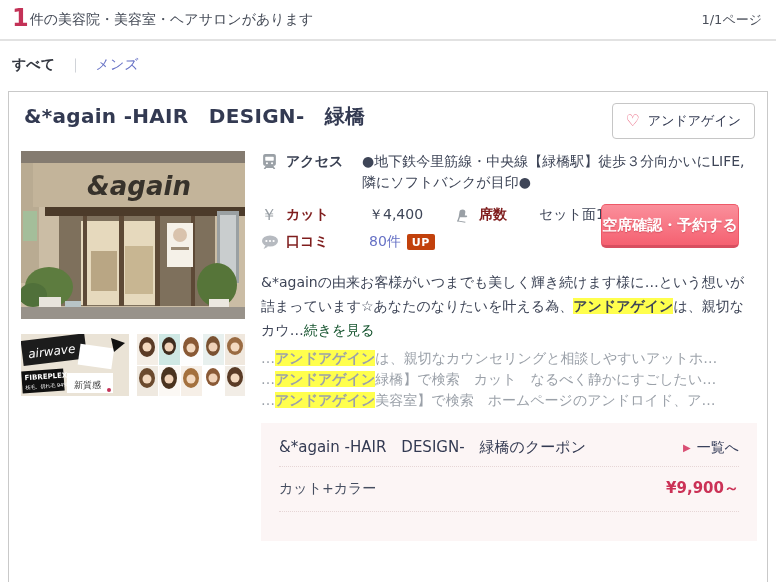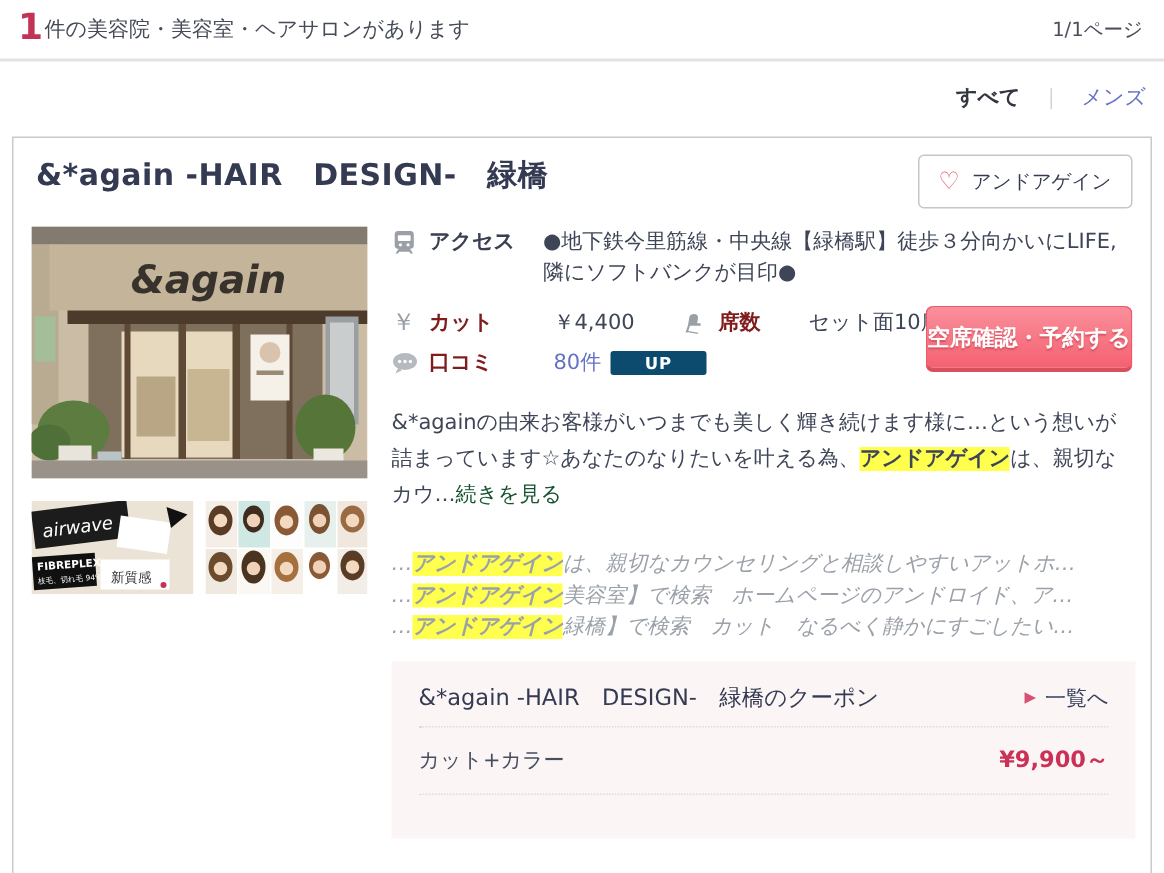--- a/index.html
+++ b/index.html
@@ -8,21 +8,21 @@
 
   
   .results-header { display:flex; justify-content:space-between; align-items:flex-end;
     padding:4px 14px 7px 12px; border-bottom:2px solid #e2e2e2; }
   .count-line { font-size:14px; color:#444a56; }
   .count-num { font-size:24px; font-weight:bold; color:#c33257; margin-right:1px;
     display:inline-block; vertical-align:-2px; }
   .pagination { font-size:13px; color:#4a4f5a; padding-bottom:3px;text-align:center; }
 
   
-  .filter-tabs { padding:15px 12px 17px; font-size:14px;text-align:right; }
+  .filter-tabs { padding:15px 12px 17px; font-size:14px; }
   .tab-all { font-weight:bold; color:#32363f; cursor:pointer; }
   .tab-sep { color:#c9ccd2; margin:0 9px; }
   .tab-mens { color:#6671c5; cursor:pointer; }
 
   
   .salon-card { margin:0 8px; border:1px solid #c9c9c9; height:700px; background:#fff; }
   .card-header { display:flex; justify-content:space-between; 
     padding:11px 12px 10px 15px; }
   .salon-name { font-size:20px; font-weight:bold; color:#333a52; letter-spacing:.3px; cursor:pointer; }
   .bookmark-btn { display:flex; align-items:center; gap:8px; background:#fff;
@@ -46,33 +46,33 @@
   .access-value { flex:1; color:#3e4557; }
 
   .stats { position:relative; min-height:58px; margin-top:4px; }
   .stat-row { display:flex; align-items:center; font-size:14px; height:27px; }
   .stat-label { font-weight:bold; color:#7f1d1d; width:83px; }
   .stat-label.narrow { width:60px; }
   .stat-value { color:#3e4557; width:85px; }
   .stat-value.auto { width:auto; }
   .yen-glyph { font-size:16px; color:#9aa0a6; }
   .review-count { color:#6671c5; cursor:pointer; margin-right:6px; }
-  .up-badge { background:#0c4a6e; color:#fff; font-weight:bold; font-size:11px;
-    padding:2px 23px 1px; border-radius:2px; letter-spacing:.5px; }
-  .reserve-btn { position:absolute; right:2px; top:3px; width:138px; height:44px;
+  .up-badge { background:#c2410c; color:#fff; font-weight:bold; font-size:11px;
+    padding:2px 5px 1px; border-radius:2px; letter-spacing:.5px; }
+  .reserve-btn { position:absolute; right:18px; top:3px; width:138px; height:44px;
     background:linear-gradient(#fa8f9b,#f56171); border:1px solid #ee5968;
     border-bottom:3px solid #d84f60; border-radius:5px; color:#fff; font-weight:bold;
     font-size:15px; cursor:pointer; font-family:inherit;
     text-shadow:0 1px 1px rgba(190,55,70,.55); }
 
   .description { font-size:14px; line-height:24px; color:#3e4557; margin-top:11px; }
   .hl { background:#ffff4d; font-weight:bold; }
   .more-link { color:#14532d; cursor:pointer; }
 
-  .snippets { margin-top:24px; font-size:14px; line-height:21px; color:#9ba1a9;font-style:italic; }
+  .snippets { margin-top:6px; font-size:14px; line-height:21px; color:#9ba1a9; }
   .snippet .hl-gray { background:#ffff4d; font-weight:bold; color:#9ba1a9; }
 
   .coupon-box { background:#fcf5f5; margin-top:12px; padding:15px 18px 4px; }
   .coupon-header { display:flex; justify-content:space-between; align-items:center;
     padding-bottom:9px; }
   .coupon-title { font-size:15px; font-weight:normal; color:#333a52; }
   .list-link { display:flex; align-items:center; gap:6px; font-size:14px;
     color:#39415c; cursor:pointer; }
   .arrow-glyph { color:#d94f74; font-size:10px; }
   .coupon-row { display:flex; justify-content:space-between; align-items:center;
@@ -249,24 +249,24 @@
 
       <div class="description">
         <span>&amp;*againの由来お客様がいつまでも美しく輝き続けます様に…という想いが詰まっています☆あなたのなりたいを叶える為、</span><span class="hl">アンドアゲイン</span><span>は、親切なカウ…</span><span class="more-link">続きを見る</span>
       </div>
 
       <div class="snippets">
         <div class="snippet">
           <span>…</span><span class="hl-gray">アンドアゲイン</span><span>は、親切なカウンセリングと相談しやすいアットホ…</span>
         </div>
         <div class="snippet">
+          <span>…</span><span class="hl-gray">アンドアゲイン</span><span>緑橋】で検索　カット　なるべく静かにすごしたい…</span>
+        </div>
+        <div class="snippet">
           <span>…</span><span class="hl-gray">アンドアゲイン</span><span>美容室】で検索　ホームページのアンドロイド、ア…</span>
-        </div>
-        <div class="snippet">
-          <span>…</span><span class="hl-gray">アンドアゲイン</span><span>緑橋】で検索　カット　なるべく静かにすごしたい…</span>
         </div>
       </div>
 
       <div class="coupon-box">
         <div class="coupon-header">
           <span class="coupon-title">&amp;*again -HAIR　DESIGN-　緑橋のクーポン</span>
           <span class="list-link">
             <span class="arrow-glyph">▶</span>
             <span>一覧へ</span>
           </span>

